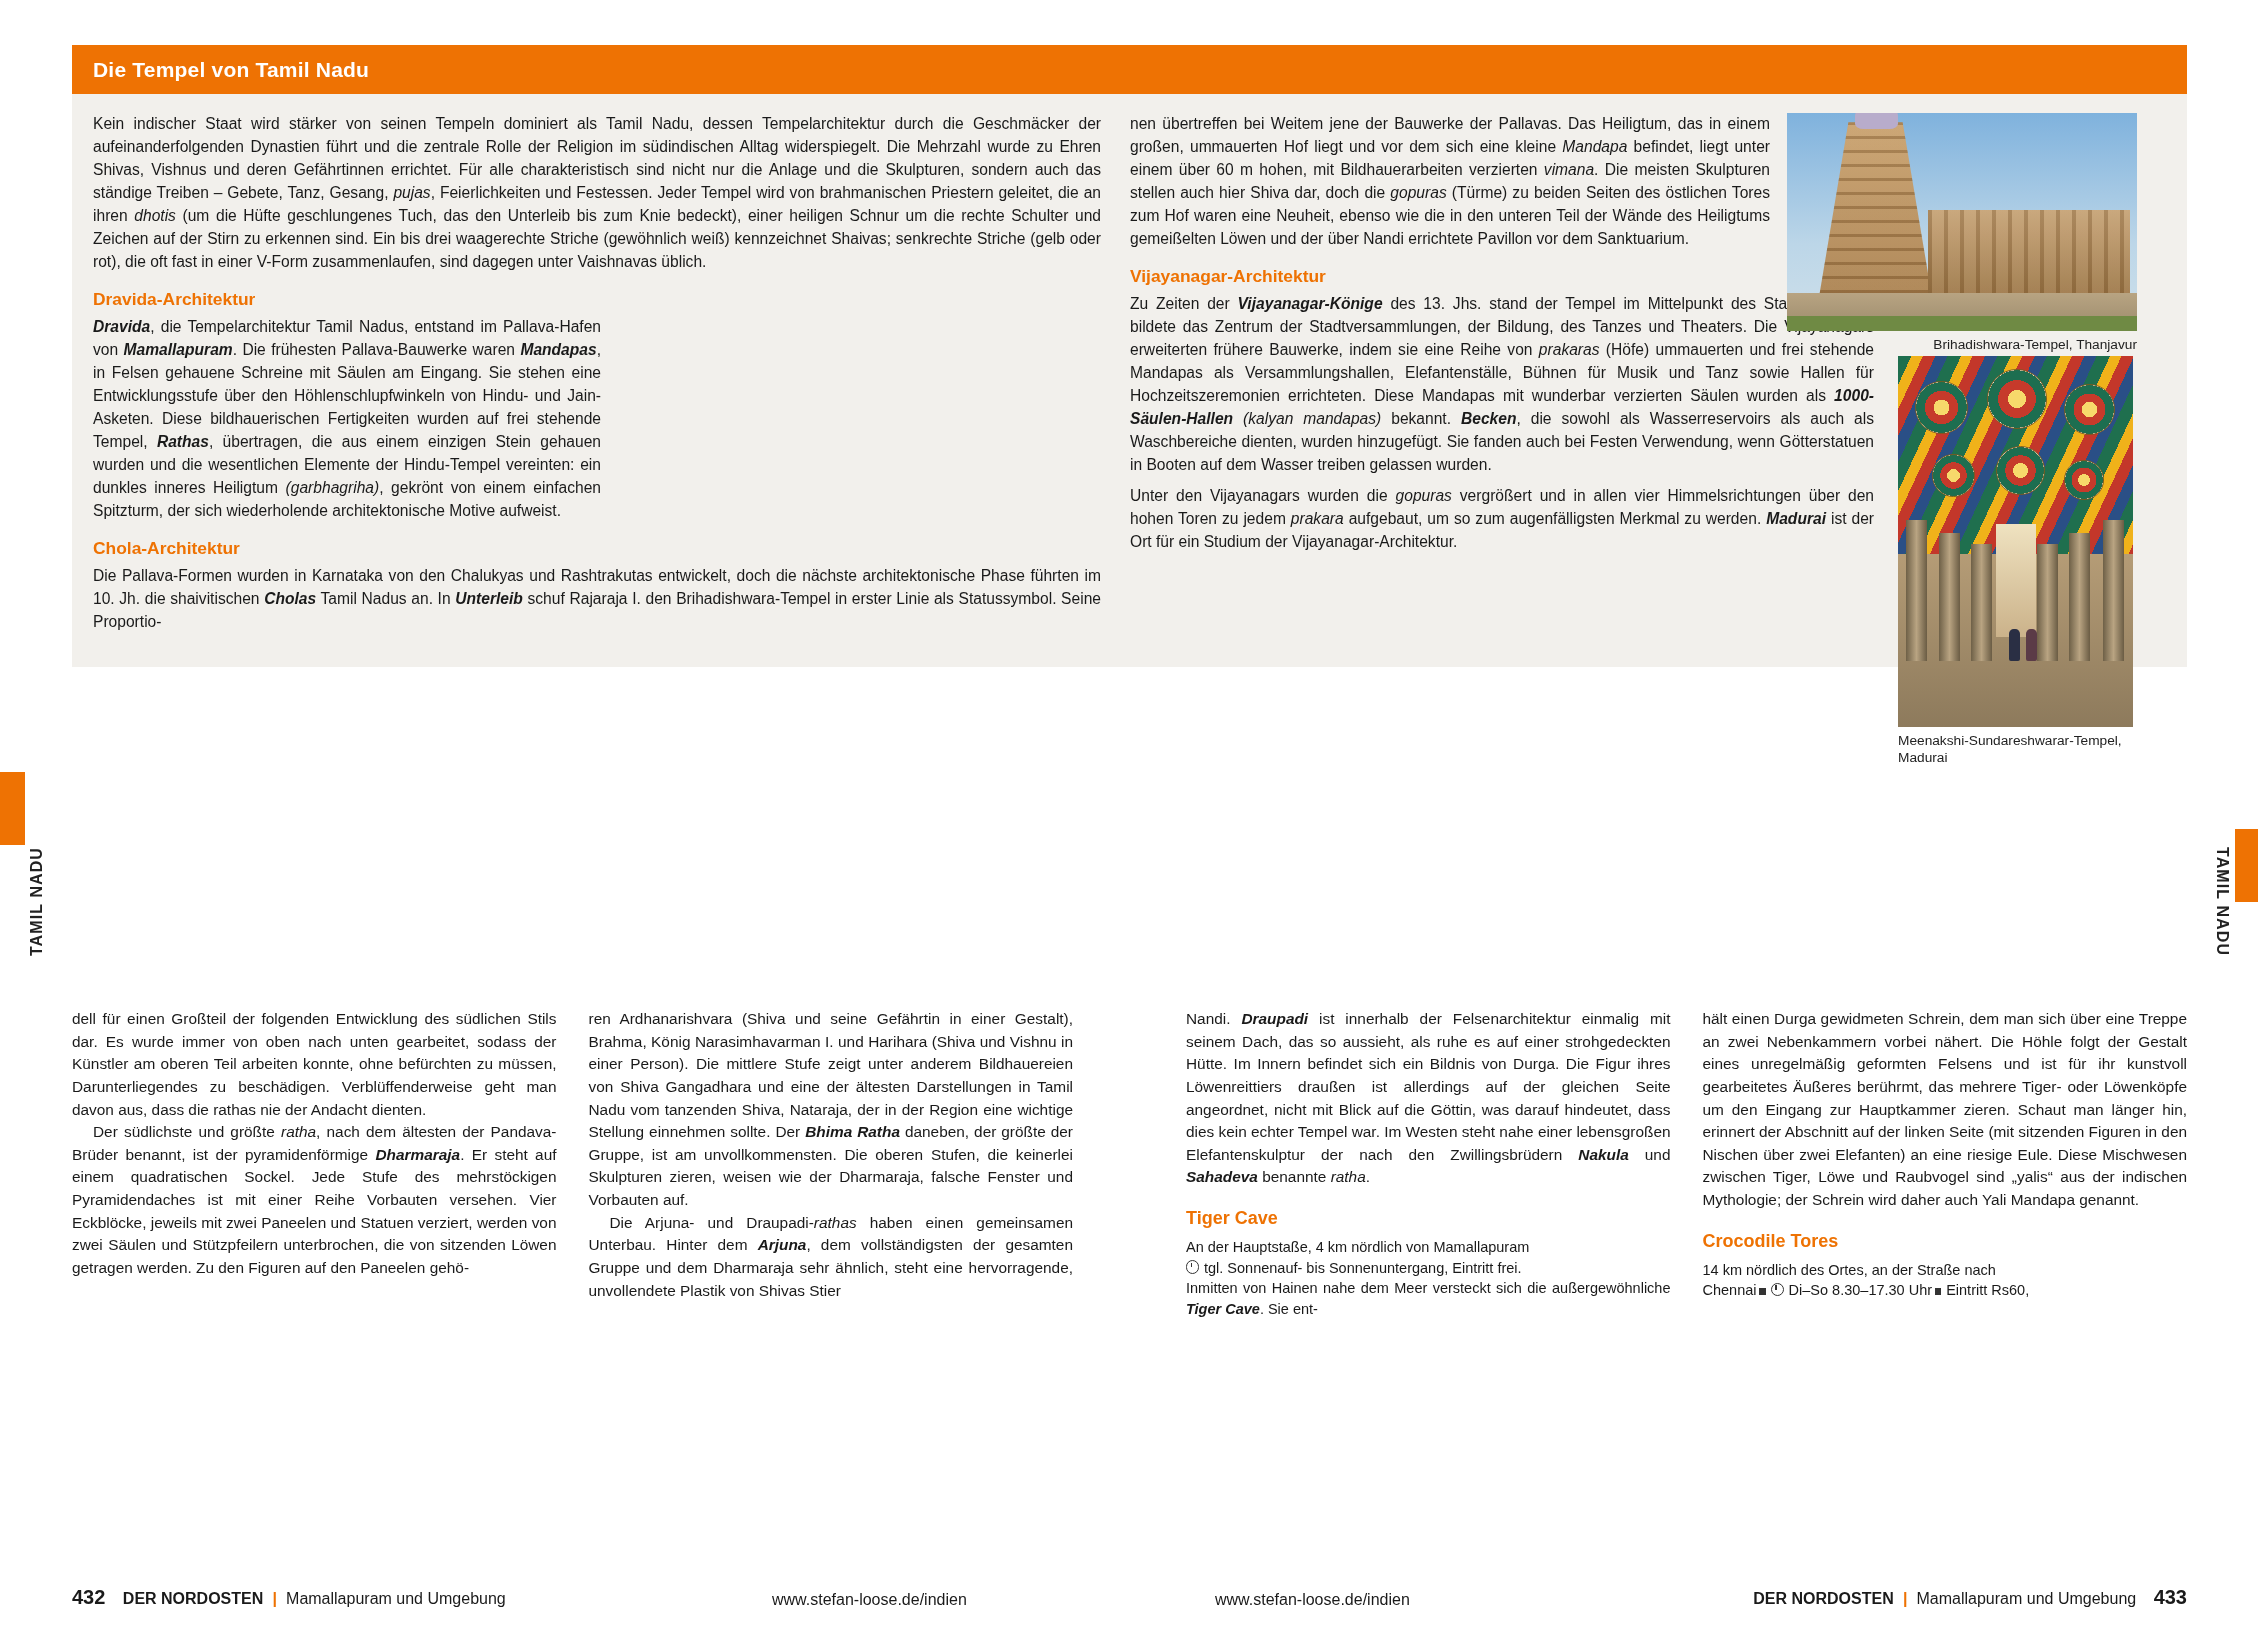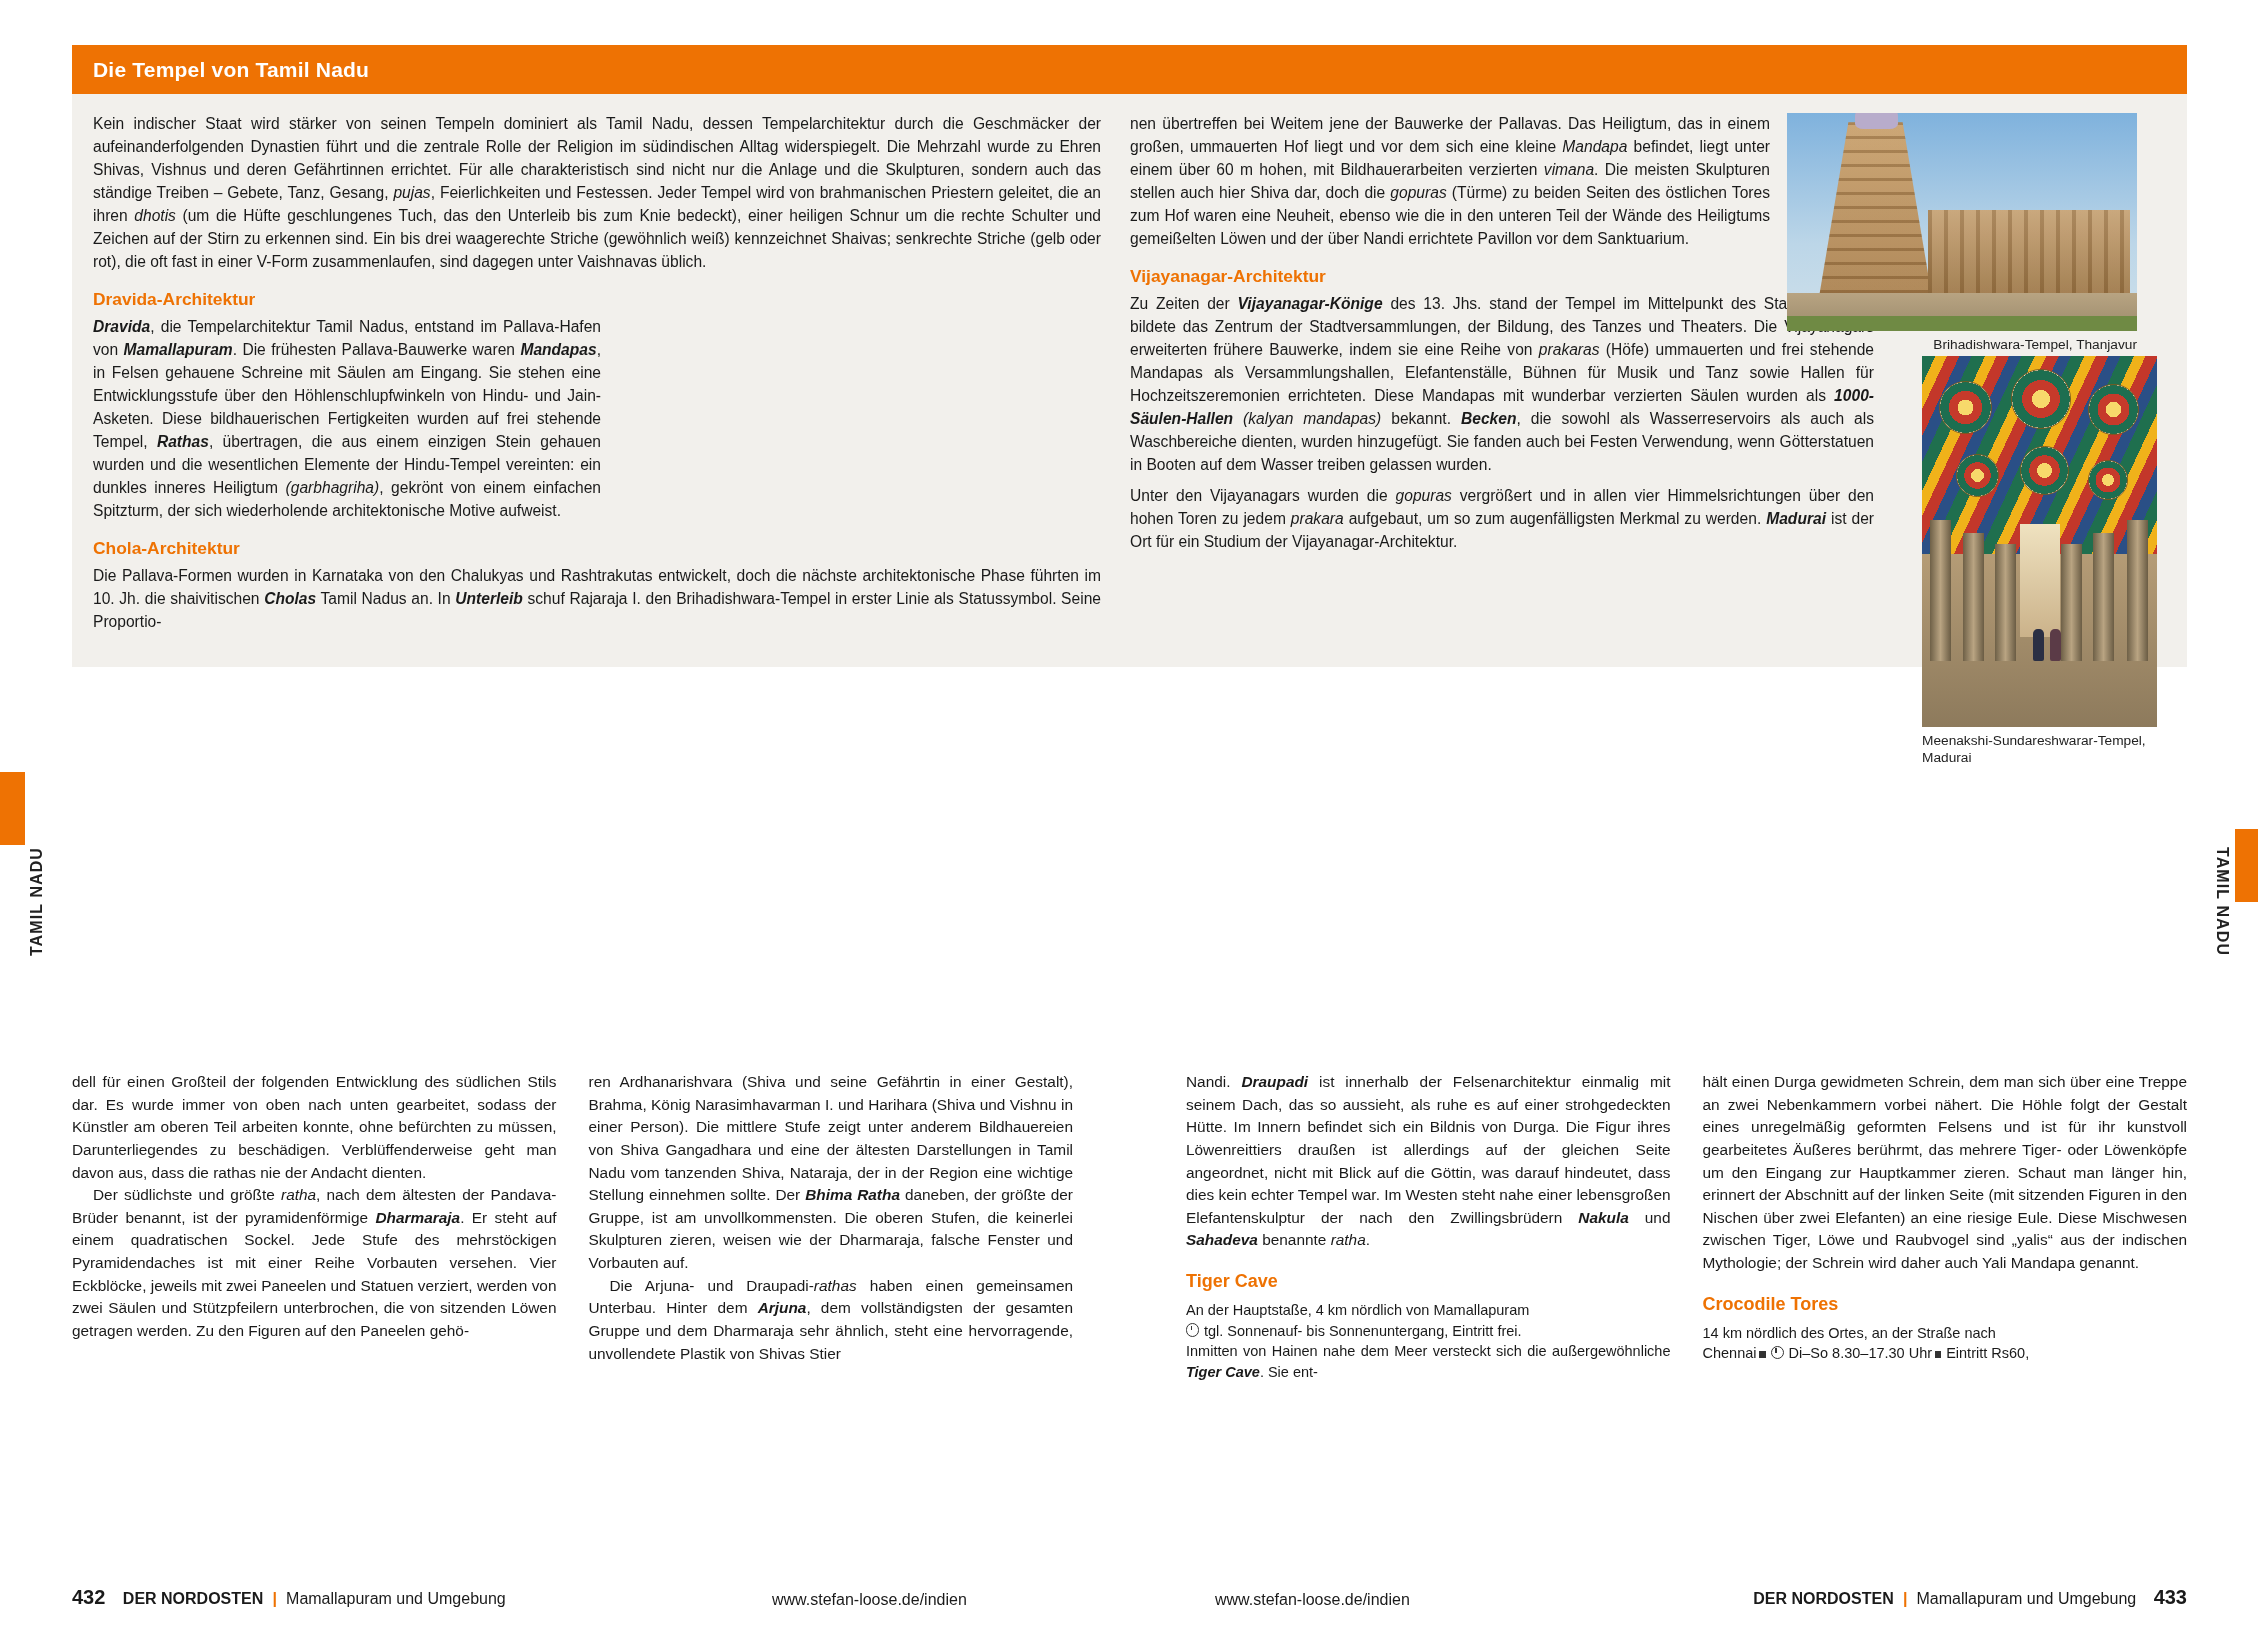--- a/index.html
+++ b/index.html
@@ -204,21 +204,21 @@
   }
   #photo-meenakshi .person {
     position: absolute; bottom: 66px; width: 11.3px; height: 32px;
     background: #2a2f44; border-radius: 4.7px 4.7px 1.9px 1.9px;
   }
 
   
   .article {
     position: absolute;
     left: 72px;
-    top: 1071px;
+    top: 1008px;
     width: 2115px;
     display: flex;
     gap: 32px;
   }
   .acol {
     width: 488px;
     font-size: 15.4px;
     line-height: 1.47;
     text-align: justify;
   }
@@ -321,21 +321,21 @@
           </div>
           <div class="caption">Brihadishwara-Tempel, Thanjavur</div>
         </div>
 
         <div class="ptext" style="width:640px;">
           nen übertreffen bei Weitem jene der Bauwerke der Pallavas. Das Heiligtum, das in einem großen, ummauerten Hof liegt und vor dem sich eine kleine <i>Mandapa</i> befindet, liegt unter einem über 60 m hohen, mit Bildhauerarbeiten verzierten <i>vimana</i>. Die meisten Skulpturen stellen auch hier Shiva dar, doch die <i>gopuras</i> (Türme) zu beiden Seiten des östlichen Tores zum Hof waren eine Neuheit, ebenso wie die in den unteren Teil der Wände des Heiligtums gemeißelten Löwen und der über Nandi errichtete Pavillon vor dem Sanktuarium.
         </div>
 
         <h3 class="sub">Vijayanagar-Architektur</h3>
 
-        <div class="imgbox" style="left:792px; top:243px; width:235px;">
+        <div class="imgbox" style="left:768px; top:243px; width:235px;">
           <div class="photo" id="photo-meenakshi">
             <div class="ceil"></div>
             <div class="medal" style="left:17px; top:24.5px; width:51px; height:51px;"></div>
             <div class="medal" style="left:89px; top:13px; width:58px; height:58px;"></div>
             <div class="medal" style="left:166px; top:28px; width:49px; height:49px;"></div>
             <div class="medal" style="left:34px; top:98px; width:41px; height:41px;"></div>
             <div class="medal" style="left:98px; top:90px; width:47px; height:47px;"></div>
             <div class="medal" style="left:166px; top:104px; width:38px; height:38px;"></div>
             <div class="hallfloor"></div>
             <div class="col" style="left:7.5px; height:141px;"></div>

